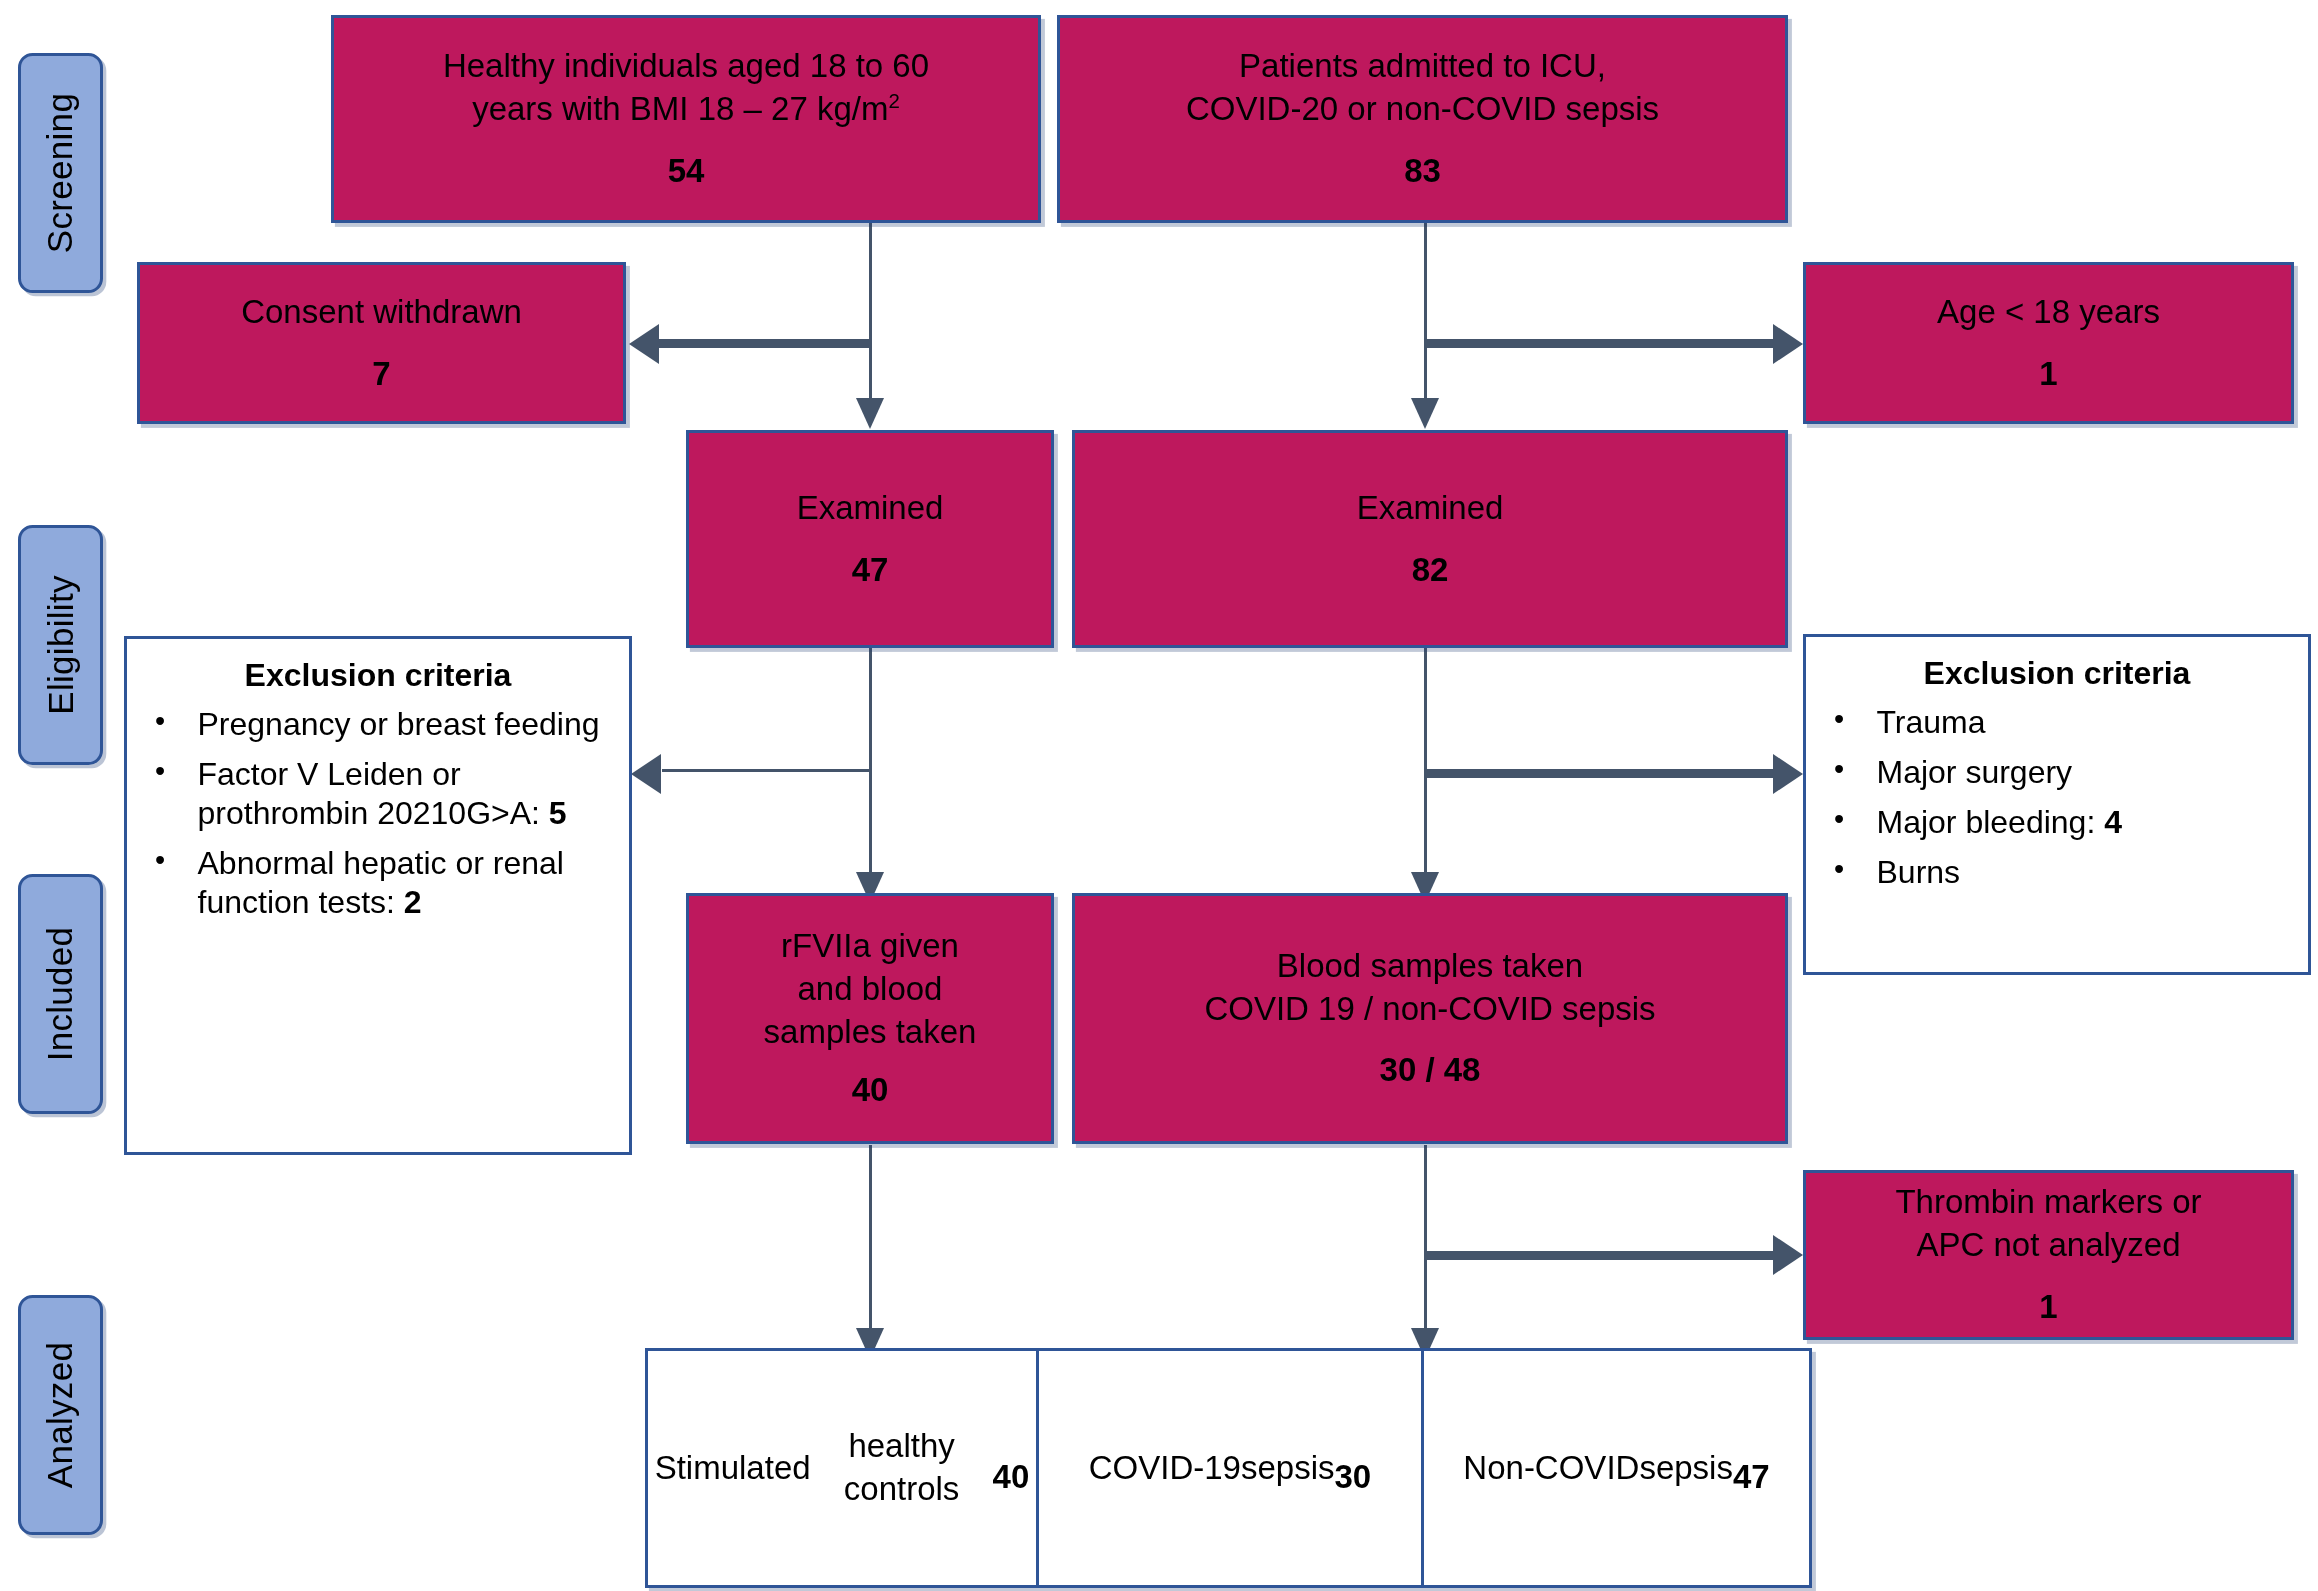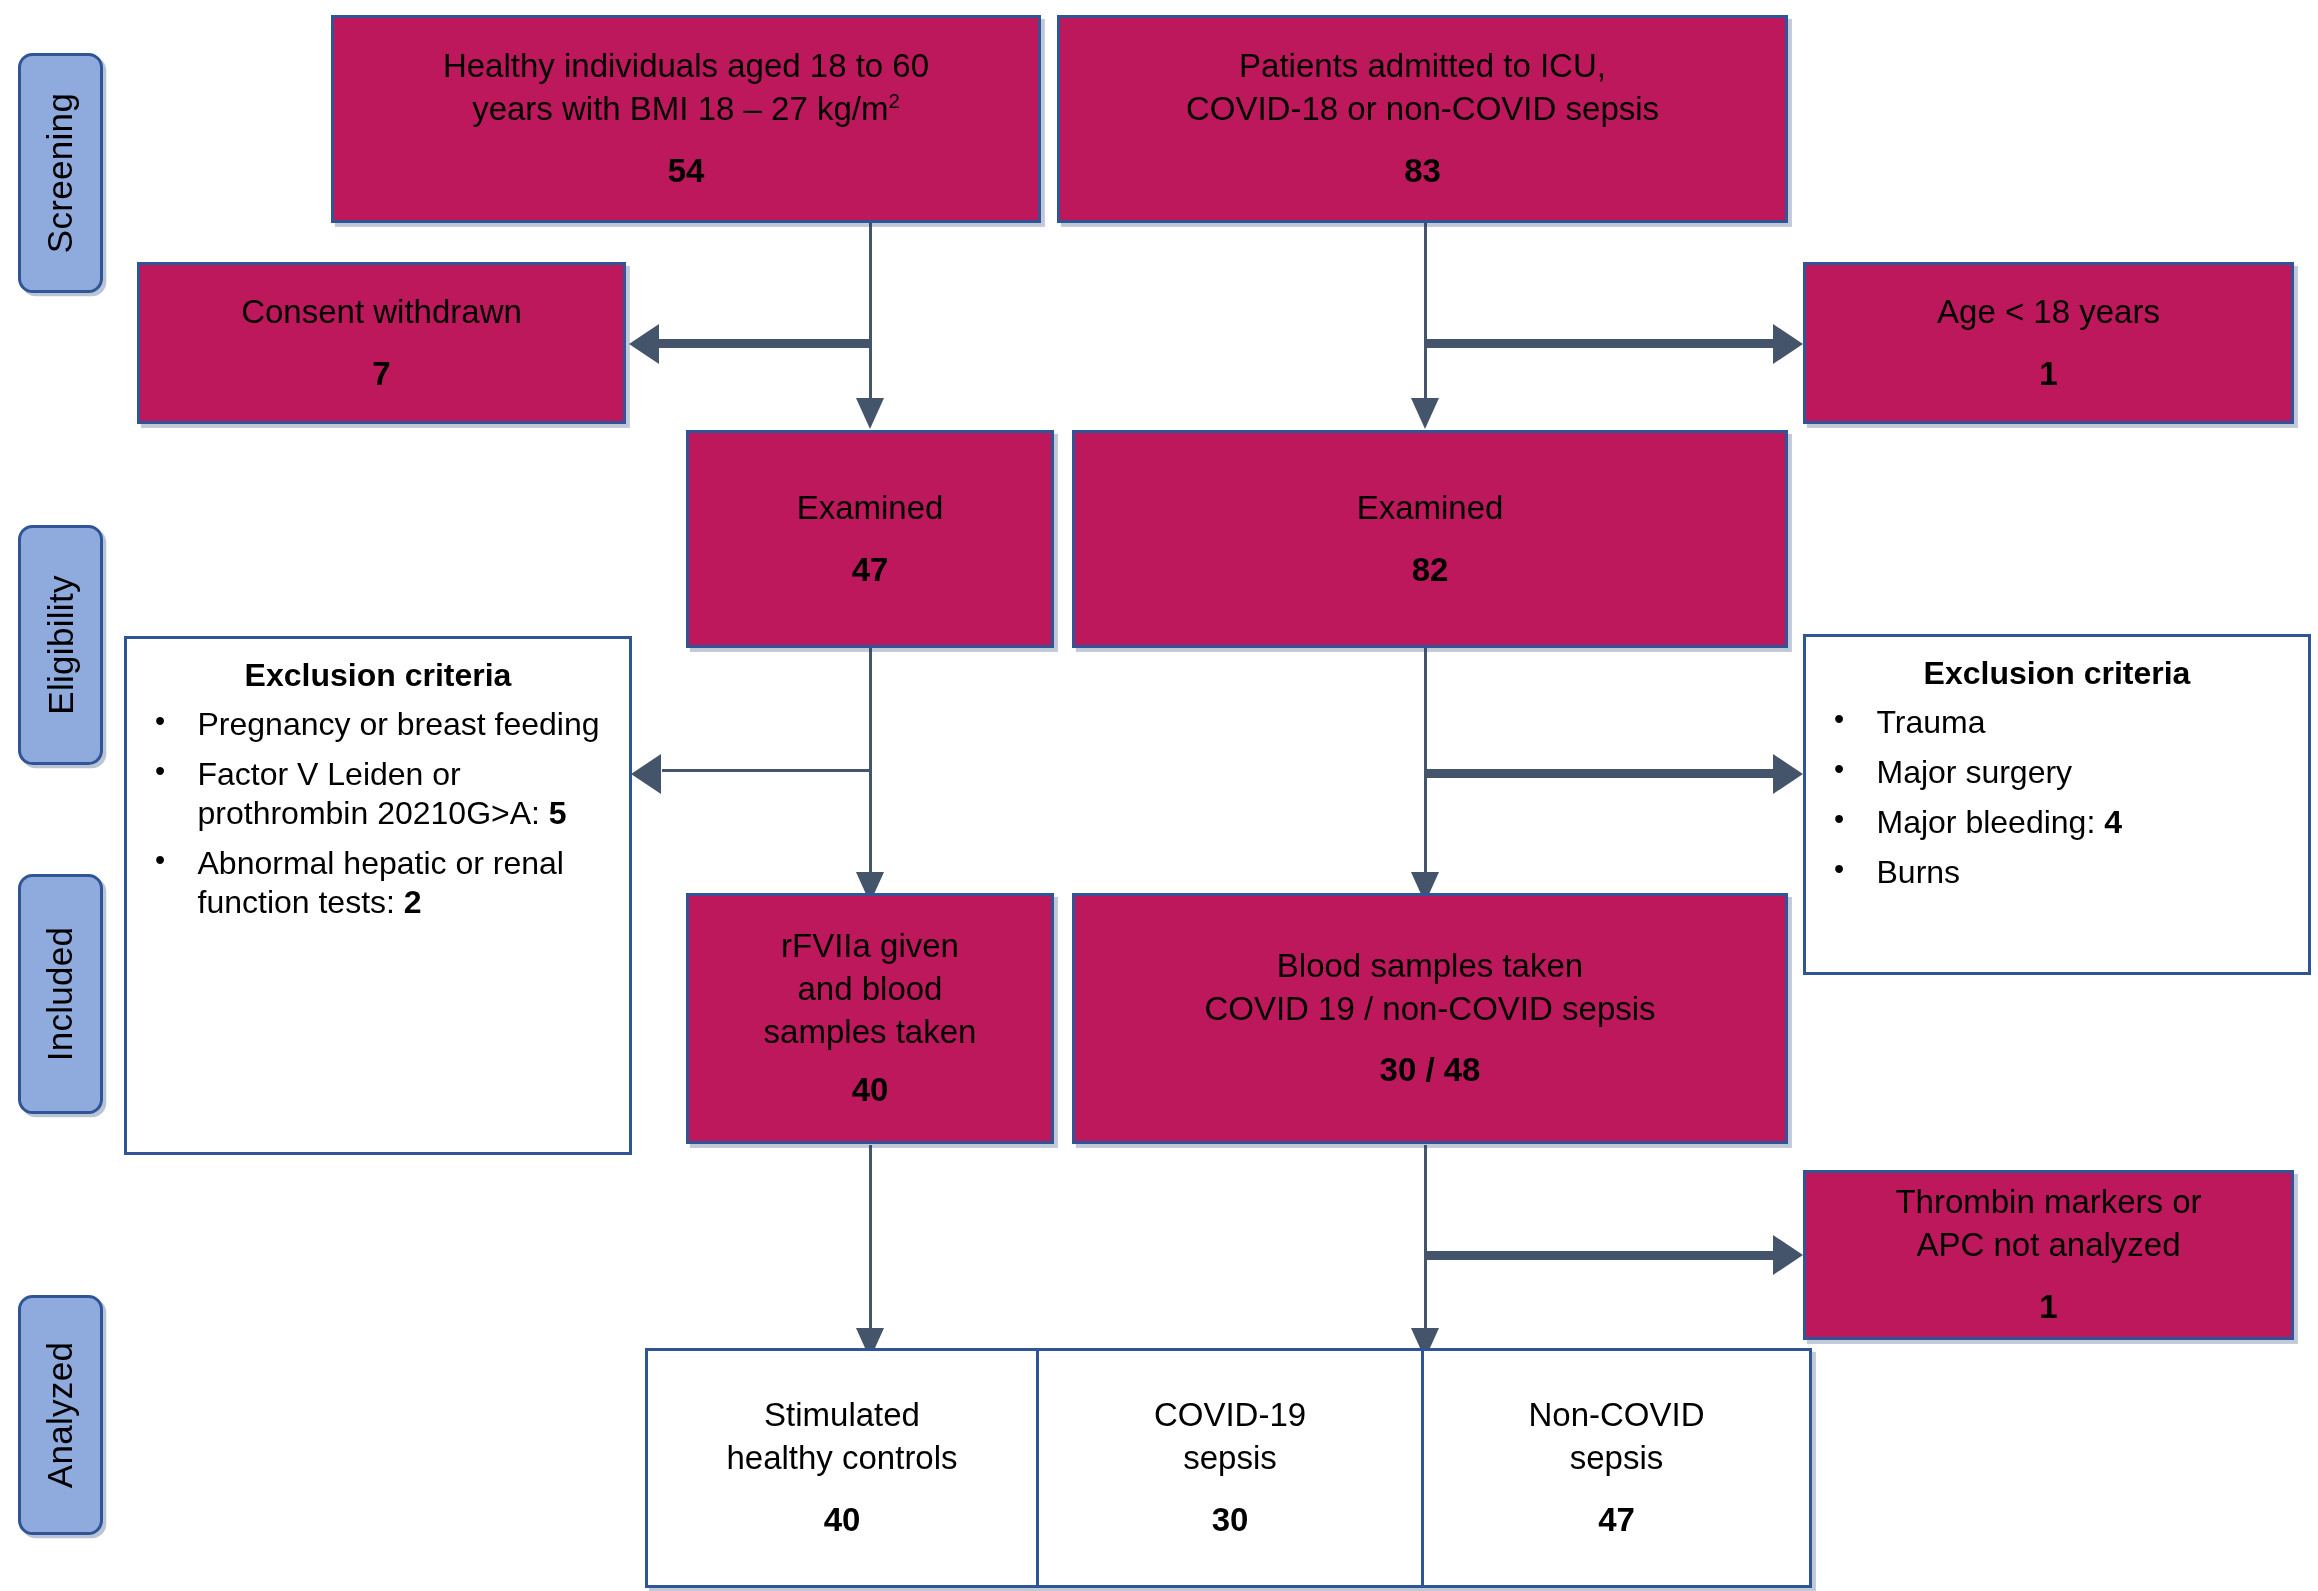--- a/index.html
+++ b/index.html
@@ -140,21 +140,20 @@
     position: absolute;
     box-sizing: border-box;
     border: 3.3px solid #2F5597;
     background: #ffffff;
     box-shadow: 3.9px 3.9px 0 rgba(31,60,116,0.28);
     display: flex;
   }
   .tri-cell {
     box-sizing: border-box;
     display: flex;
-    flex-direction: column;
     align-items: center;
     justify-content: center;
     text-align: center;
     font-size: 33px;
     line-height: 1.30;
     color: #000000;
     border-right: 3.3px solid #2F5597;
     padding: 4.5px 6.7px;
   }
   .tri-cell:last-child { border-right: none; }
@@ -217,21 +216,21 @@
   <div class="arrow-right" style="left:1773px; top:1235px;"></div>
 
   <div class="box" style="left:331px; top:15px; width:710px; height:208px;">
     <span class="ln">Healthy individuals aged 18 to 60</span>
     <span class="ln"><span>years with BMI 18 – 27 kg/m</span><sup>2</sup></span>
     <span class="count">54</span>
   </div>
 
   <div class="box" style="left:1057px; top:15px; width:731px; height:208px;">
     <span class="ln">Patients admitted to ICU,</span>
-    <span class="ln">COVID-18 or non-COVID sepsis</span>
+    <span class="ln">COVID-20 or non-COVID sepsis</span>
     <span class="count">83</span>
   </div>
 
   <div class="box" style="left:137px; top:262px; width:489px; height:162px;">
     <span class="ln">Consent withdrawn</span>
     <span class="count">7</span>
   </div>
 
   <div class="box" style="left:1803px; top:262px; width:491px; height:162px;">
     <span class="ln">Age &lt; 18 years</span>

